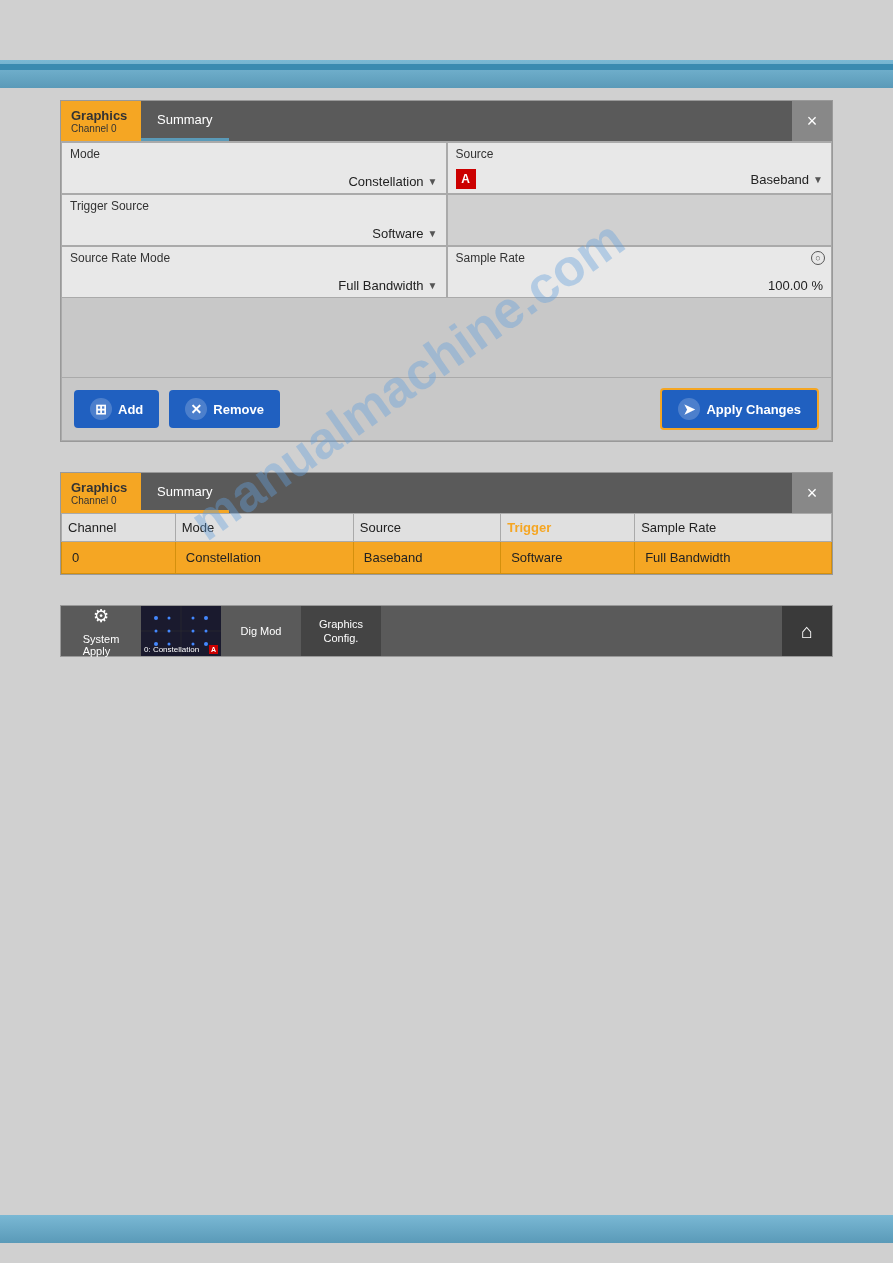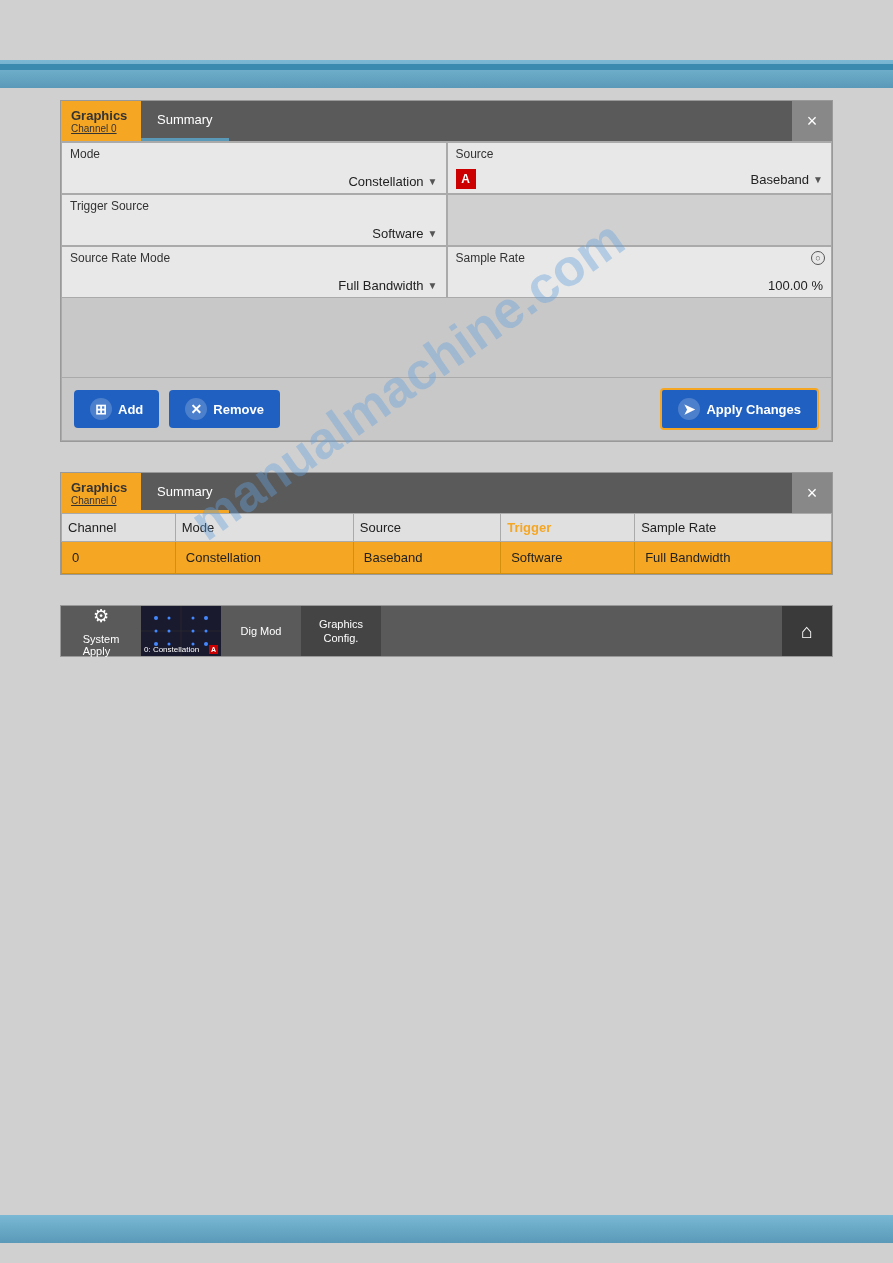--- a/index.html
+++ b/index.html
@@ -72,21 +72,20 @@
     }
 
     .graphics-tab .tab-main {
       font-size: 13px;
       font-weight: bold;
     }
 
     .graphics-tab .tab-sub {
       font-size: 10px;
       font-weight: normal;
-      text-decoration: underline;
     }
 
     .summary-tab {
       background: #5a5a5a;
       color: white;
       padding: 4px 16px;
       display: flex;
       align-items: center;
       font-size: 13px;
       border-bottom: 3px solid #5a9ab8;

